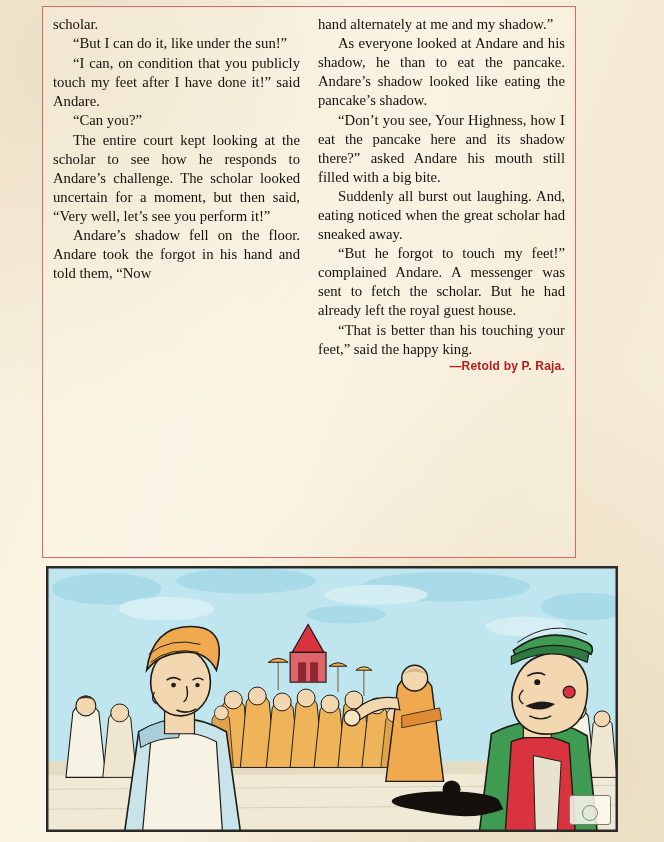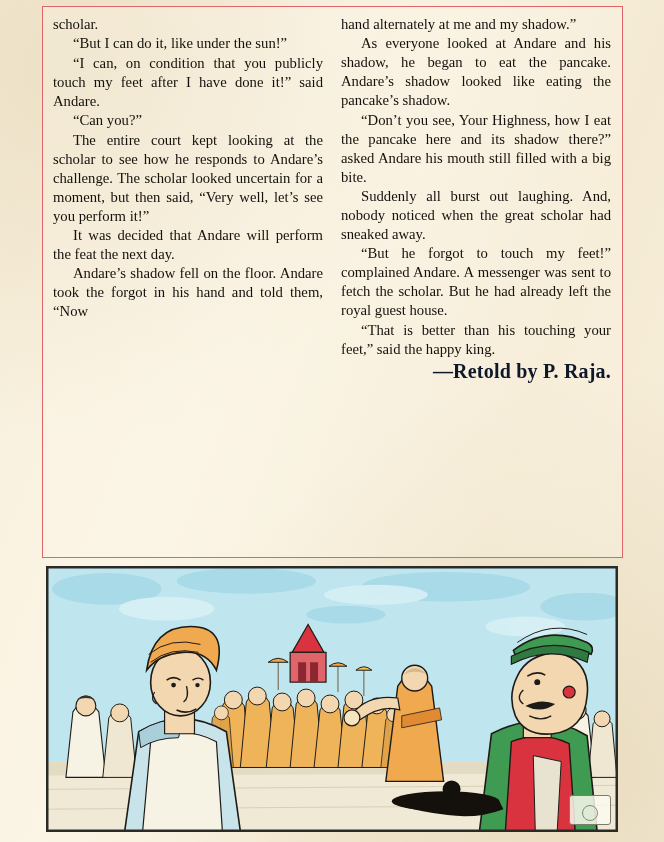--- a/index.html
+++ b/index.html
@@ -30,21 +30,21 @@
       radial-gradient(circle at 12% 8%, rgba(226,210,178,0.55) 0%, rgba(226,210,178,0) 38%),
       radial-gradient(circle at 88% 92%, rgba(222,205,170,0.55) 0%, rgba(222,205,170,0) 42%),
       linear-gradient(110deg, #f7eed9 0%, #fbf5e6 35%, #f4ead3 70%, #f8f0dd 100%);
     pointer-events: none;
   }
 
   .text-panel {
     position: absolute;
     left: 42px;
     top: 6px;
-    width: 581px;
+    width: 534px;
     height: 552px;
     border: 1.6px solid #e0656b;
     background: rgba(253,247,233,0.35);
     box-sizing: border-box;
     padding: 8px 10px 6px 10px;
   }
 
   .columns {
     display: flex;
     gap: 18px;
@@ -61,25 +61,25 @@
     margin: 0 0 0.5px 0;
     text-indent: 20px;
     hyphens: auto;
   }
   .col p.noindent {
     text-indent: 0;
   }
   .byline {
     margin-top: 7px;
     text-align: right;
-    font-family: Liberation Serif, serif;
+    font-family: Liberation Sans, sans-serif;
     font-weight: bold;
-    font-size: 20px;
+    font-size: 12px;
     letter-spacing: 0.2px;
-    color: #0f172a;
+    color: #b91c1c;
     text-indent: 0;
   }
 
   
   .illustration {
     position: absolute;
     left: 46px;
     top: 566px;
     width: 572px;
     height: 266px;
@@ -126,29 +126,28 @@
 
   <div class="text-panel">
     <div class="columns">
 
       <div class="col">
         <p class="noindent">scholar.</p>
         <p>“But I can do it, like under the sun!”</p>
         <p>“I can, on condition that you publicly touch my feet after I have done it!” said Andare.</p>
         <p>“Can you?”</p>
         <p>The entire court kept looking at the scholar to see how he responds to Andare’s challenge. The scholar looked uncertain for a moment, but then said, “Very well, let’s see you perform it!”</p>
-        <p>It was decided that Andare will perform the feat the next day.</p>
         <p>Andare’s shadow fell on the floor. Andare took the forgot in his hand and told them, “Now</p>
       </div>
 
       <div class="col">
         <p class="noindent">hand alternately at me and my shadow.”</p>
-        <p>As everyone looked at Andare and his shadow, he began to eat the pancake. Andare’s shadow looked like eating the pancake’s shadow.</p>
+        <p>As everyone looked at Andare and his shadow, he than to eat the pancake. Andare’s shadow looked like eating the pancake’s shadow.</p>
         <p>“Don’t you see, Your Highness, how I eat the pancake here and its shadow there?” asked Andare his mouth still filled with a big bite.</p>
-        <p>Suddenly all burst out laughing. And, nobody noticed when the great scholar had sneaked away.</p>
+        <p>Suddenly all burst out laughing. And, eating noticed when the great scholar had sneaked away.</p>
         <p>“But he forgot to touch my feet!” complained Andare. A messenger was sent to fetch the scholar. But he had already left the royal guest house.</p>
         <p>“That is better than his touching your feet,” said the happy king.</p>
         <p class="byline">—Retold by P. Raja.</p>
       </div>
 
     </div>
   </div>
 
   <div class="illustration">
     <svg class="illu-svg" viewBox="0 0 572 266" preserveAspectRatio="none">

